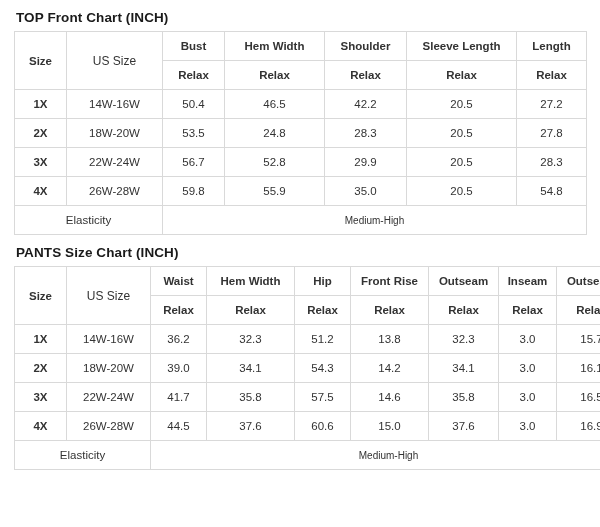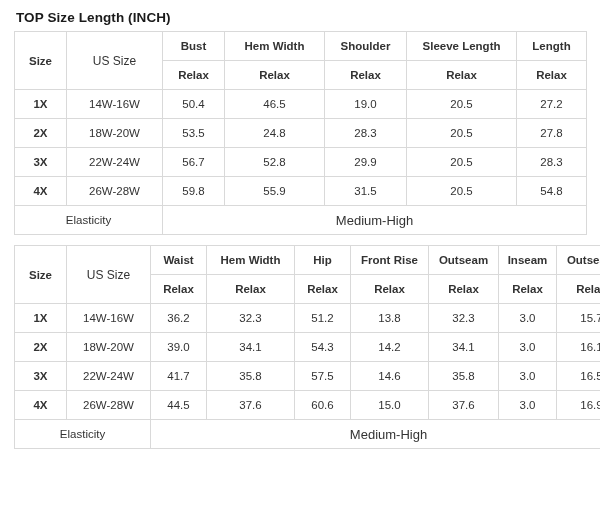--- a/index.html
+++ b/index.html
@@ -69,37 +69,37 @@
     font-size: 11.5px;
     color: #333333;
   }
   td.elasticity-label {
     height: 32px;
     font-size: 11.5px;
     color: #333333;
   }
   td.elasticity-value {
     height: 32px;
-    font-size: 13px;
+    font-size: 10px;
     color: #333333;
   }
   .block {
     margin-bottom: 2px;
   }
   .second-block {
     margin-top: 10px;
   }
 </style>
 </head>
 <body>
 
 <div class="page">
 
   <div class="block">
-    <div class="chart-title">TOP Size Length (INCH)</div>
+    <div class="chart-title">TOP Front Chart (INCH)</div>
     <table class="size-table">
       <colgroup>
         <col style="width:52px">
         <col style="width:96px">
         <col style="width:62px">
         <col style="width:100px">
         <col style="width:82px">
         <col style="width:110px">
         <col style="width:70px">
       </colgroup>
@@ -119,21 +119,21 @@
           <td class="sub">Relax</td>
           <td class="sub">Relax</td>
           <td class="sub">Relax</td>
         </tr>
 
         <tr>
           <td class="size-col">1X</td>
           <td class="ussize-col">14W-16W</td>
           <td>50.4</td>
           <td>46.5</td>
-          <td>19.0</td>
+          <td>42.2</td>
           <td>20.5</td>
           <td>27.2</td>
         </tr>
         <tr>
           <td class="size-col">2X</td>
           <td class="ussize-col">18W-20W</td>
           <td>53.5</td>
           <td>24.8</td>
           <td>28.3</td>
           <td>20.5</td>
@@ -146,34 +146,35 @@
           <td>52.8</td>
           <td>29.9</td>
           <td>20.5</td>
           <td>28.3</td>
         </tr>
         <tr>
           <td class="size-col">4X</td>
           <td class="ussize-col">26W-28W</td>
           <td>59.8</td>
           <td>55.9</td>
-          <td>31.5</td>
+          <td>35.0</td>
           <td>20.5</td>
           <td>54.8</td>
         </tr>
 
         <tr>
           <td class="elasticity-label" colspan="2">Elasticity</td>
           <td class="elasticity-value" colspan="5">Medium-High</td>
         </tr>
       </tbody>
     </table>
   </div>
 
   <div class="block second-block">
+    <div class="chart-title">PANTS Size Chart (INCH)</div>
     <table class="size-table">
       <colgroup>
         <col style="width:52px">
         <col style="width:84px">
         <col style="width:56px">
         <col style="width:88px">
         <col style="width:56px">
         <col style="width:78px">
         <col style="width:70px">
         <col style="width:58px">

